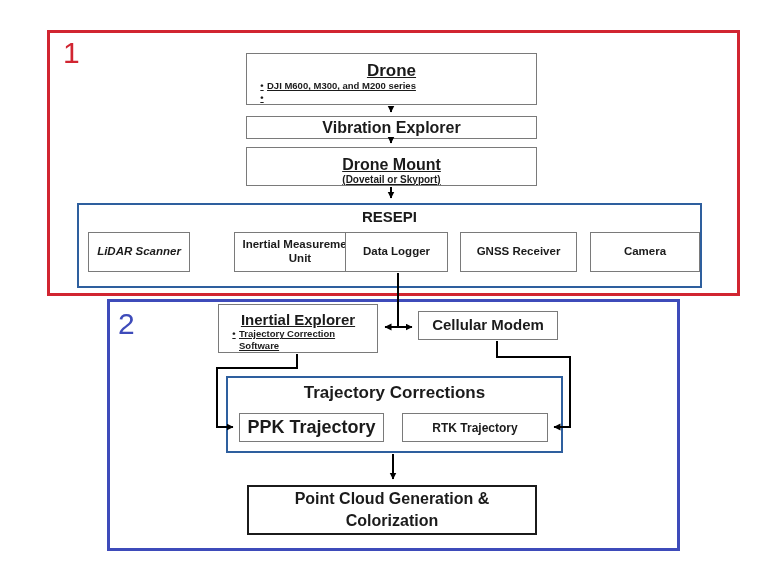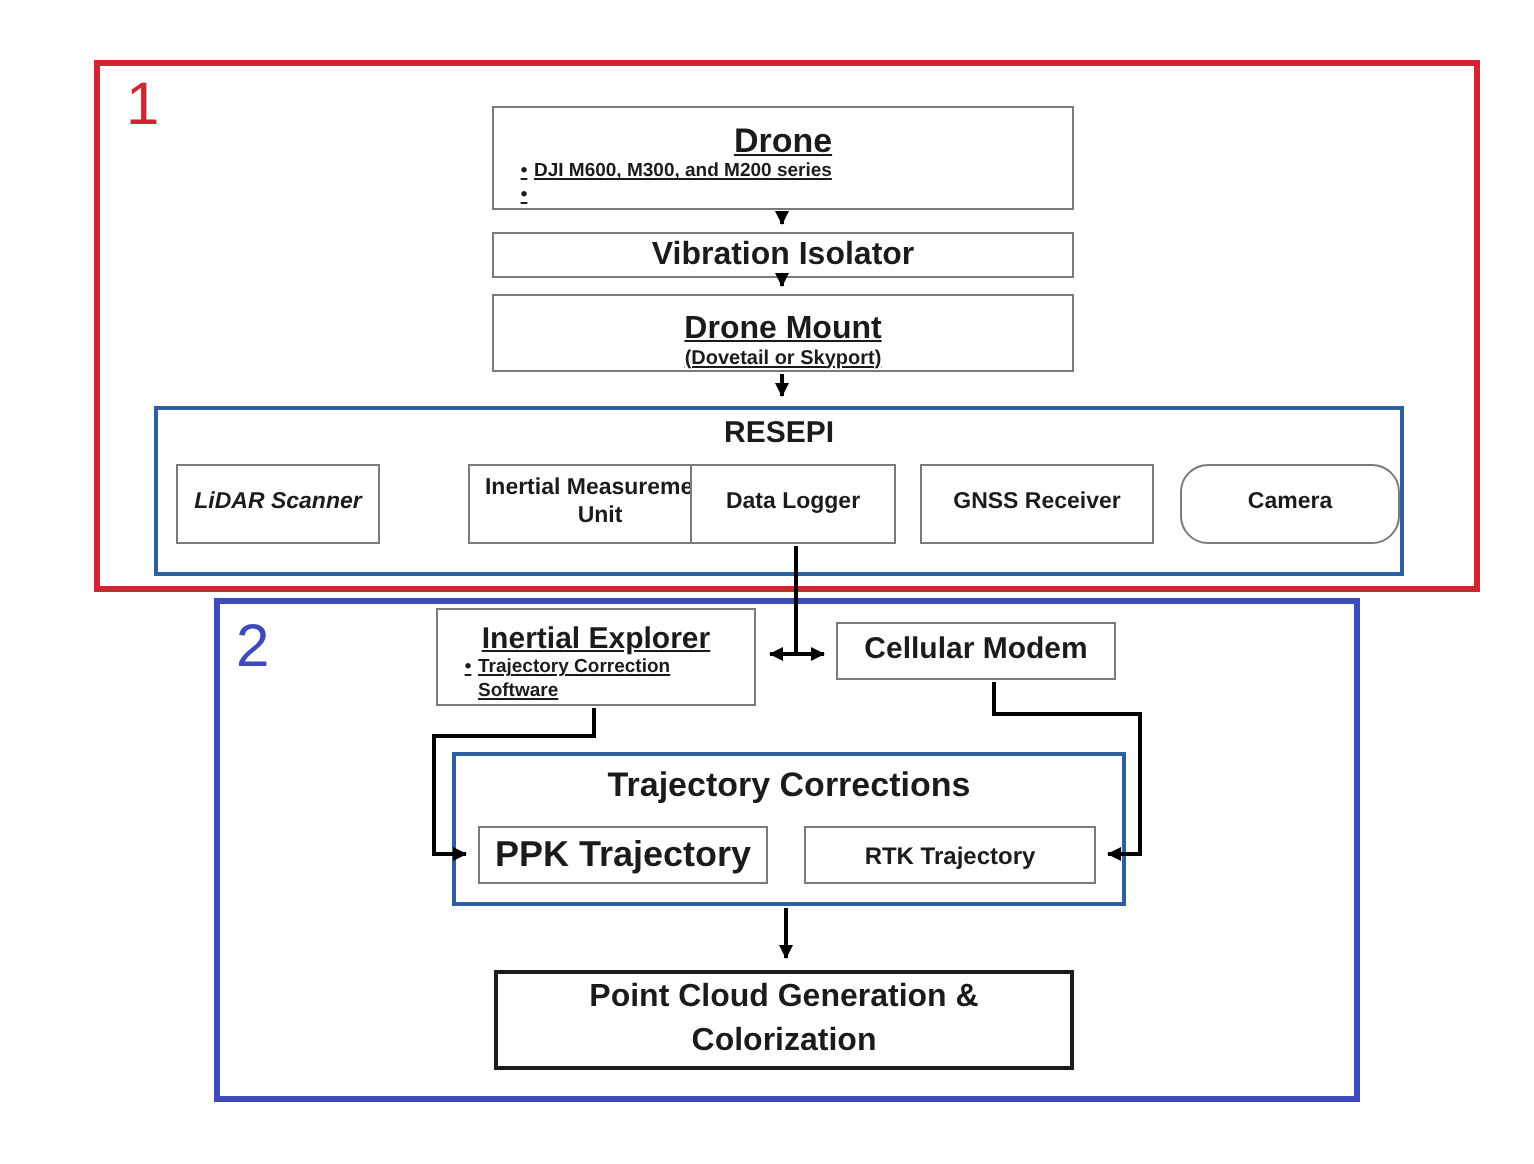--- a/index.html
+++ b/index.html
@@ -50,35 +50,35 @@
       <div class="bullet-row">
         <span class="dot">•</span>
         <span>DJI M600, M300, and M200 series</span>
       </div>
       <div class="bullet-row">
         <span class="dot">•</span>
       </div>
     </div>
   </div>
 
-  <div class="node title-md" style="left:246px;top:116px;width:291px;height:23px;">Vibration Isolator</div>
+  <div class="node title-md" style="left:246px;top:116px;width:291px;height:23px;">Vibration Explorer</div>
 
   <div class="node node-col" style="left:246px;top:147px;width:291px;height:39px;padding-top:1px;">
     <div class="title-md">Drone Mount</div>
     <div class="subtext">(Dovetail or Skyport)</div>
   </div>
 
   <div class="frame frame-steel" style="left:77px;top:203px;width:625px;height:85px;">
     <div class="section-title title-sm" style="top:4px;">RESEPI</div>
   </div>
   <div class="node comp" style="left:88px;top:232px;width:102px;height:40px;font-style:italic;">LiDAR Scanner</div>
   <div class="node comp" style="left:203px;top:232px;width:132px;height:40px;margin-left:31px;">Inertial Measurement Unit</div>
   <div class="node comp" style="left:345px;top:232px;width:103px;height:40px;">Data Logger</div>
   <div class="node comp" style="left:460px;top:232px;width:117px;height:40px;">GNSS Receiver</div>
-  <div class="node comp" style="left:590px;top:232px;width:110px;height:40px;border-radius:14px;">Camera</div>
+  <div class="node comp" style="left:590px;top:232px;width:110px;height:40px;">Camera</div>
 
   <div class="node node-col" style="left:218px;top:304px;width:160px;height:49px;padding-top:1px;">
     <div class="title-sm">Inertial Explorer</div>
     <div class="bullets">
       <div class="bullet-row">
         <span class="dot">•</span>
         <span style="max-width:110px;">Trajectory Correction Software</span>
       </div>
     </div>
   </div>

